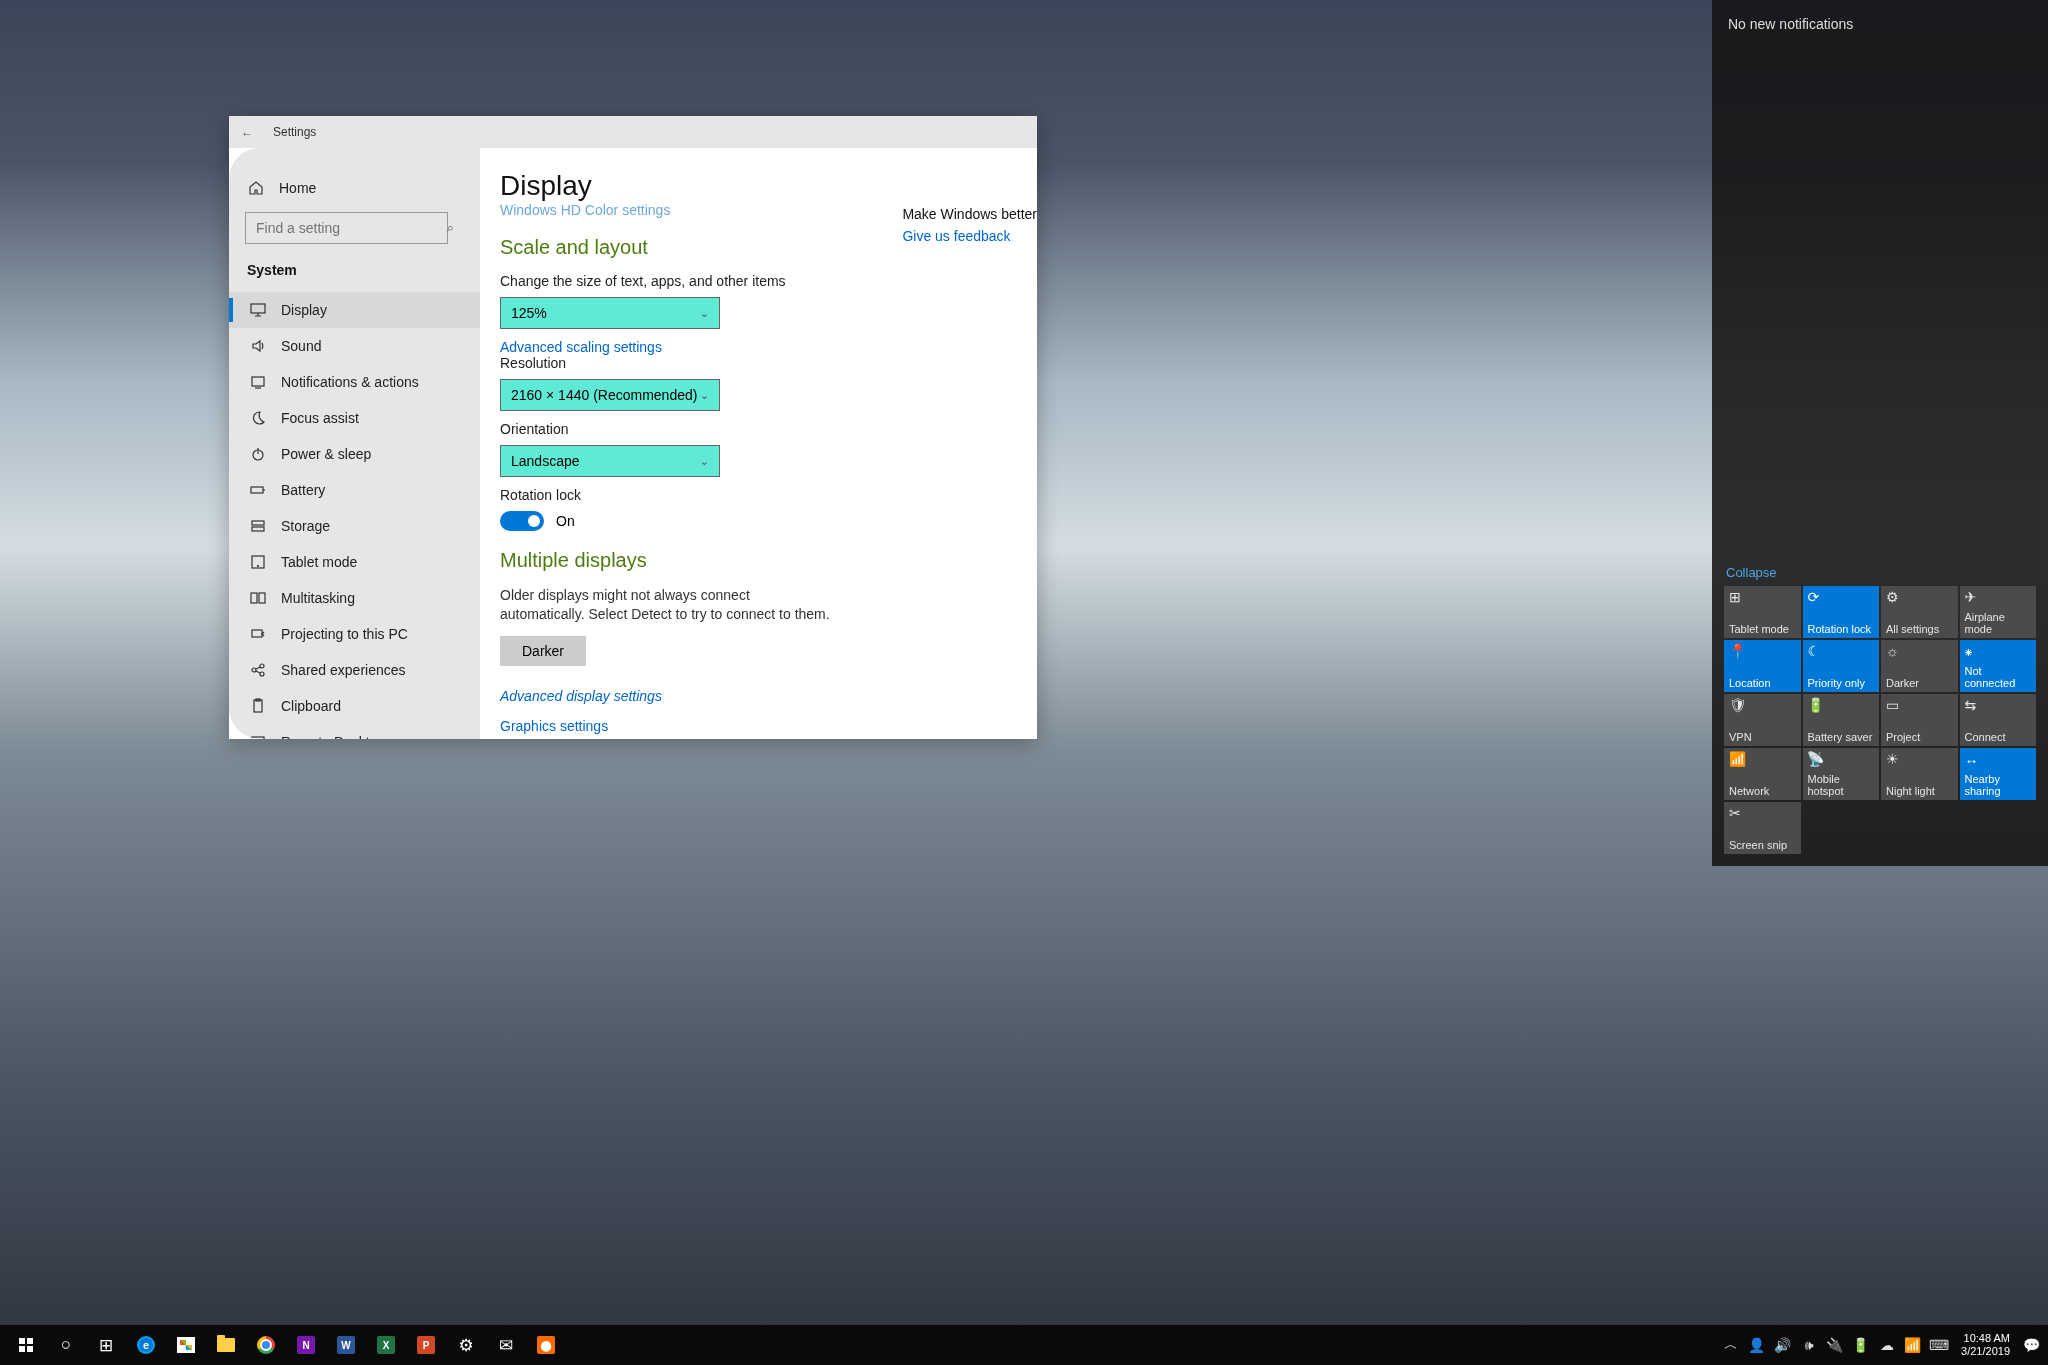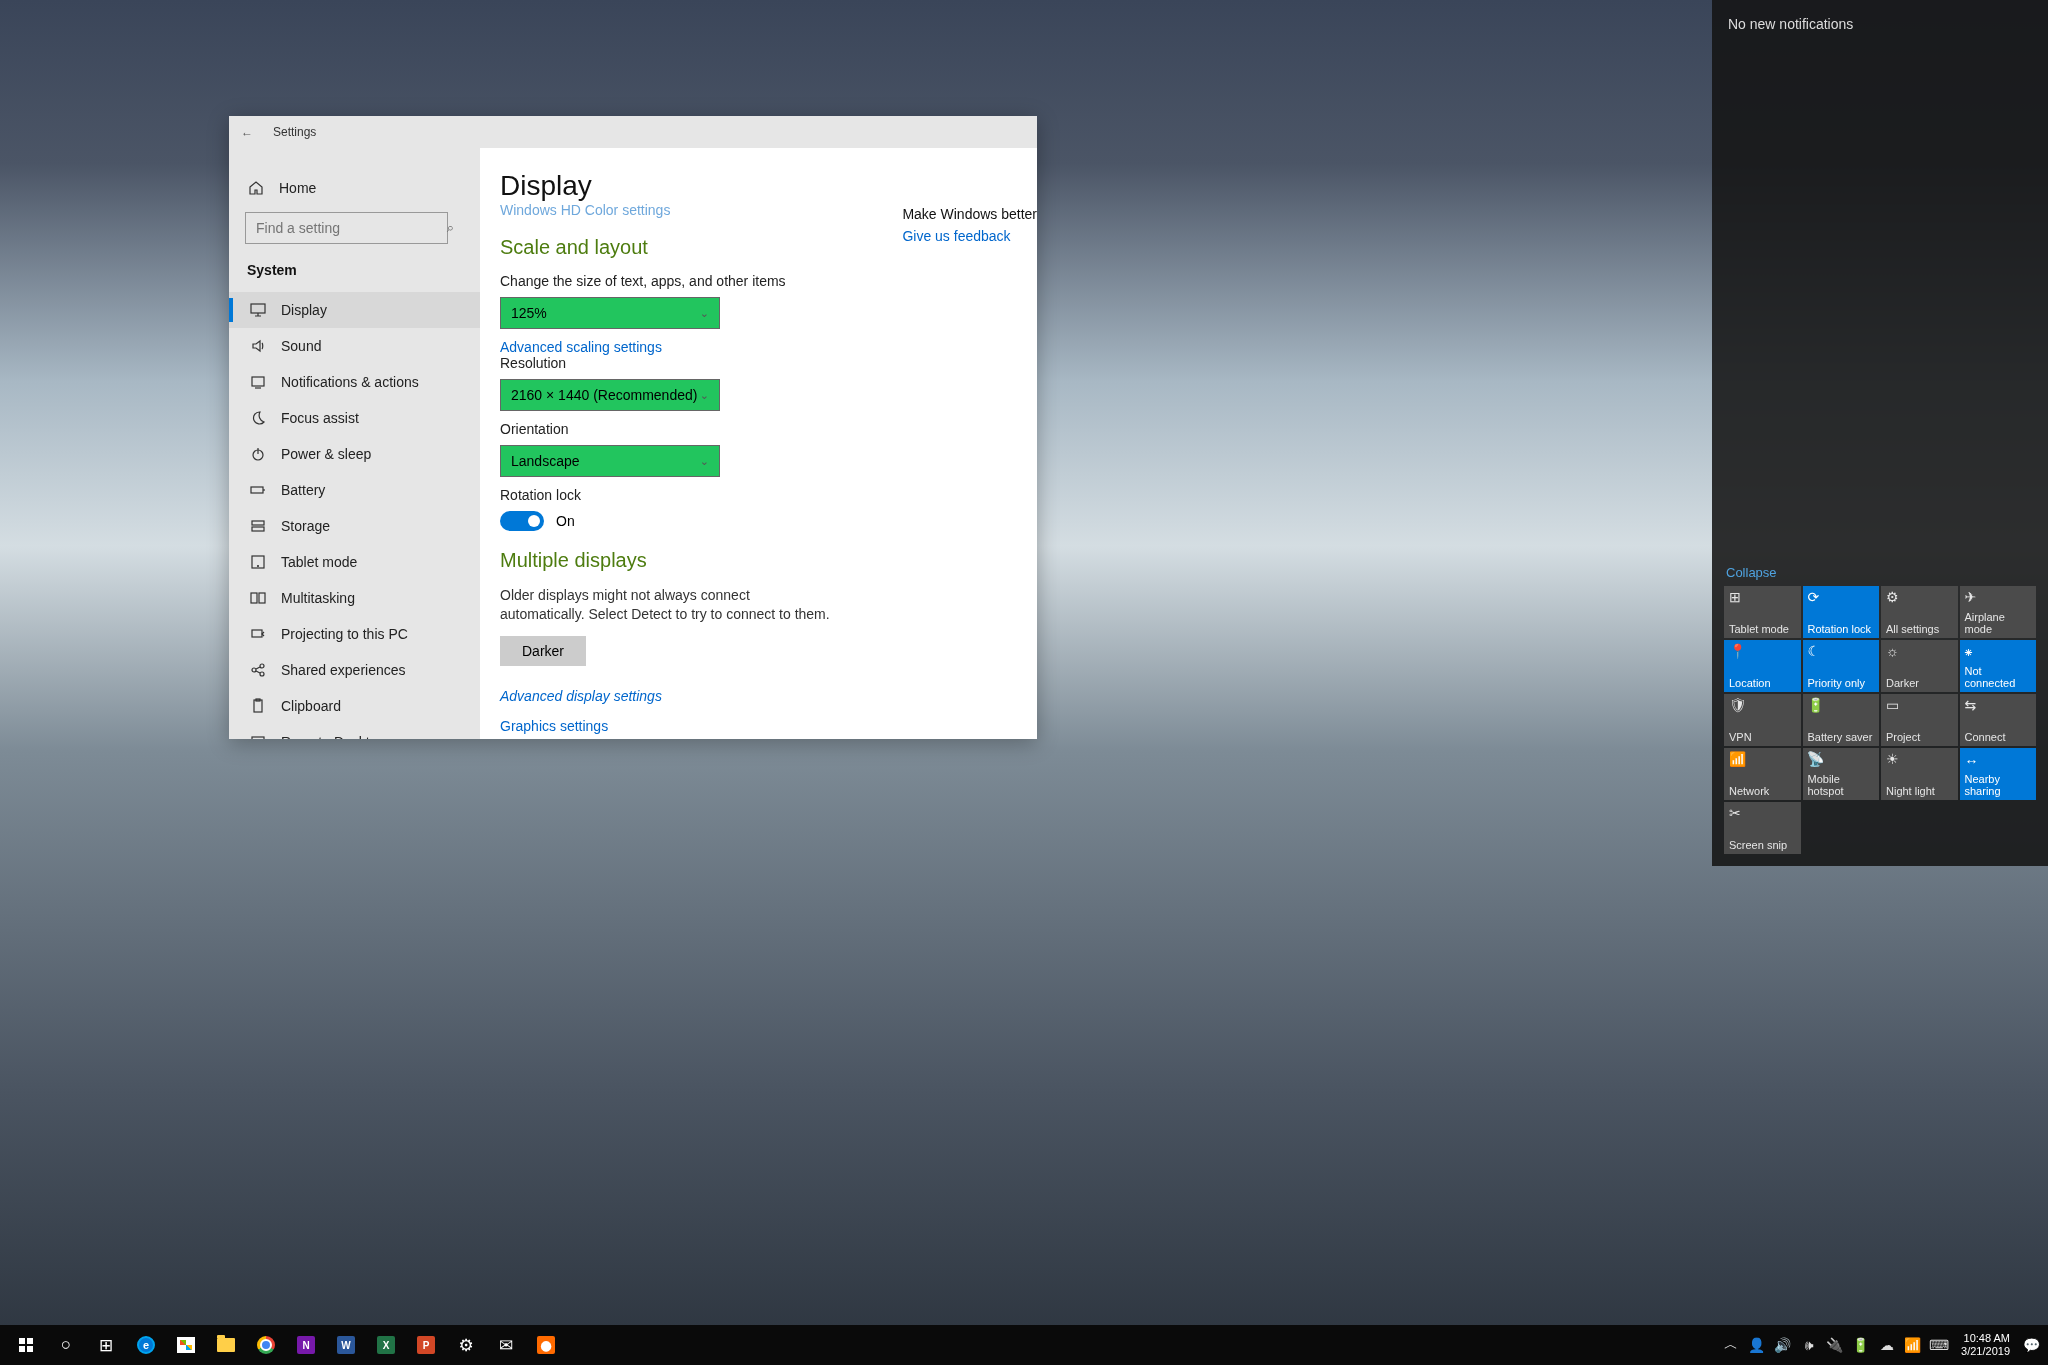--- a/index.html
+++ b/index.html
@@ -28,20 +28,21 @@
     align-items: center;
     padding-left: 12px;
     font-size: 12px;
     color: #333;
   }
   .titlebar .back { width: 16px; margin-right: 16px; color: #555; cursor: pointer; }
   .settings-body {
     display: flex;
     flex: 1;
     overflow: hidden;
+    border-radius: 31px;
   }
   .sidebar {
     width: 251px;
     background: #e6e6e6;
     display: flex;
     flex-direction: column;
     padding-top: 22px;
   }
   .home-row, .sidebar-item {
     display: flex;
@@ -100,21 +101,21 @@
   .label { font-size: 14px; color: #222; margin-bottom: 8px; }
   .combo {
     width: 220px;
     height: 32px;
     border: 1px solid #666;
     display: flex;
     align-items: center;
     justify-content: space-between;
     padding: 0 10px;
     font-size: 14px;
-    background: #22c55e;
+    background: #5eead4;
     cursor: pointer;
     margin-bottom: 10px;
   }
   .combo .chev { color: #555; font-size: 11px; }
   .toggle-row { display: flex; align-items: center; gap: 12px; margin-bottom: 8px; }
   .toggle {
     width: 44px; height: 20px; border-radius: 10px;
     background: #0078d7; position: relative; cursor: pointer;
   }
   .toggle .knob {

